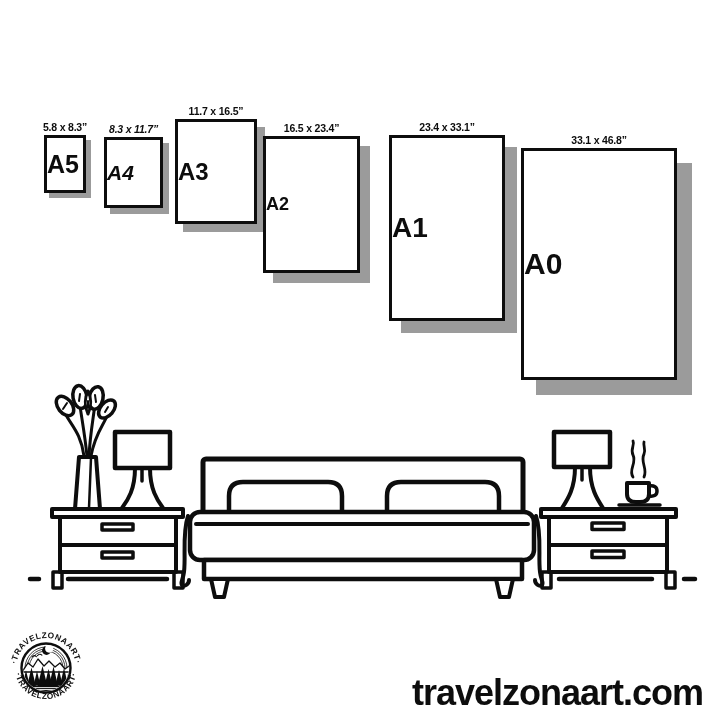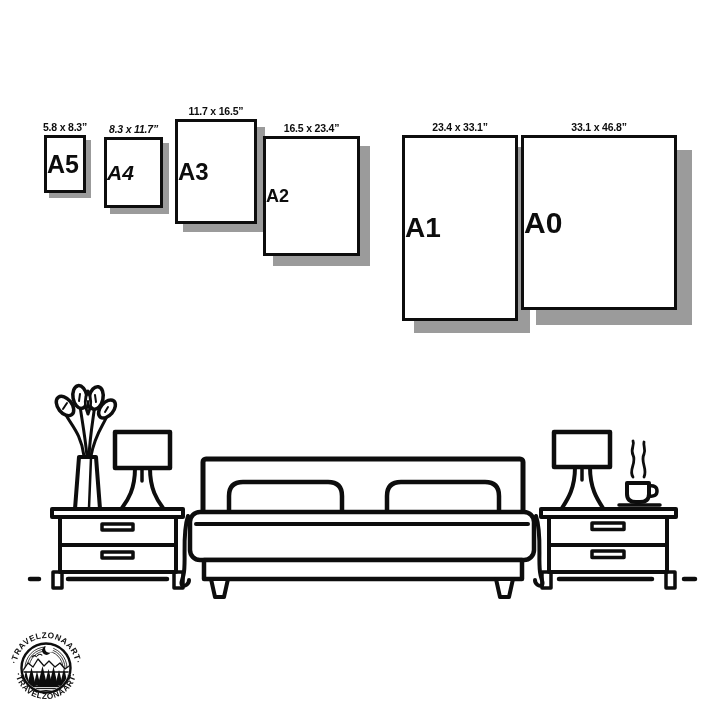--- a/index.html
+++ b/index.html
@@ -47,29 +47,29 @@
         <div class="letter" style="font-size: 25px;">A5</div>
       </div>
       <div class="paper" style="left: 104px; top: 137px; width: 59px; height: 71px; box-shadow: 6px 6px 0 0 var(--shadow); font-style: italic;">
         <div class="dim">8.3 x 11.7”</div>
         <div class="letter" style="font-size: 21px;">A4</div>
       </div>
       <div class="paper" style="left: 175px; top: 119px; width: 82px; height: 105px; box-shadow: 8px 8px 0 0 var(--shadow);">
         <div class="dim">11.7 x 16.5”</div>
         <div class="letter" style="font-size: 24px;">A3</div>
       </div>
-      <div class="paper" style="left: 263px; top: 136px; width: 97px; height: 120px; box-shadow: 10px 10px 0 0 var(--shadow);">
+      <div class="paper" style="left: 263px; top: 136px; width: 97px; height: 137px; box-shadow: 10px 10px 0 0 var(--shadow);">
         <div class="dim">16.5 x 23.4”</div>
         <div class="letter" style="font-size: 18px;">A2</div>
       </div>
-      <div class="paper" style="left: 402px; top: 135px; width: 116px; height: 186px; box-shadow: 12px 12px 0 0 var(--shadow);">
+      <div class="paper" style="left: 389px; top: 135px; width: 116px; height: 186px; box-shadow: 12px 12px 0 0 var(--shadow);">
         <div class="dim">23.4 x 33.1”</div>
         <div class="letter" style="font-size: 28px;">A1</div>
       </div>
-      <div class="paper" style="left: 521px; top: 135px; width: 156px; height: 175px; box-shadow: 15px 15px 0 0 var(--shadow);">
+      <div class="paper" style="left: 521px; top: 148px; width: 156px; height: 232px; box-shadow: 15px 15px 0 0 var(--shadow);">
         <div class="dim">33.1 x 46.8”</div>
         <div class="letter" style="font-size: 30px;">A0</div>
       </div>
     </div>
 
   <svg style="position:absolute;left:0;top:378px;color:var(--ink);" width="720" height="228" viewBox="0 378 720 228">
 
     <g>
       <path class="s" stroke-width="4.5" d="M30,579 H39"></path>
       <path class="s" stroke-width="4.5" d="M68,579 H167"></path>
@@ -182,14 +182,15 @@
         <polygon points="63,46 58.6,64.5 67.4,64.5"></polygon>
         <polygon points="67.5,49.5 64.3,63.5 70.7,63.5"></polygon>
       </g>
       <rect class="fill" x="20" y="63.5" width="50" height="5.5"></rect>
       <path d="M22,65.6 H68 M22,67.5 H68" stroke="#fff" stroke-width="0.9" fill="none"></path>
       <path class="s" stroke-width="1.6" d="M27,71 H45 M49,71 H60"></path>
       <path class="s" stroke-width="1.4" d="M33,73.8 H52"></path>
     </g>
   </svg>
 
+  <div class="website">travelzonaart.com</div>
 
 </div>
 
 </body></html>

